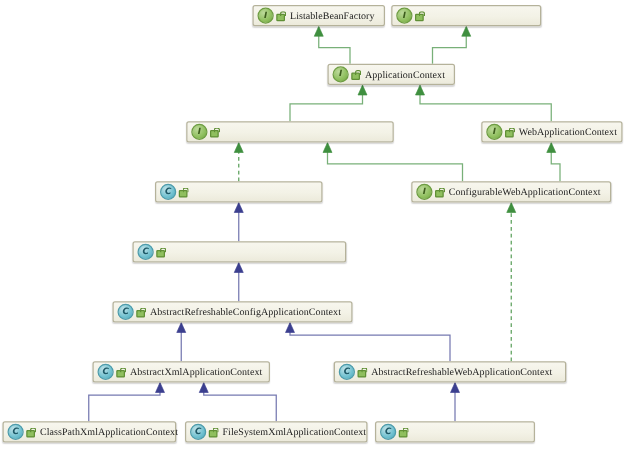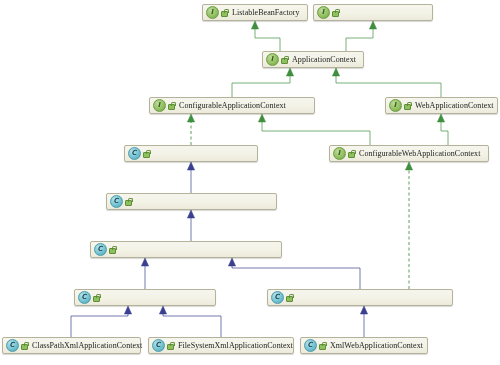--- a/index.html
+++ b/index.html
@@ -187,21 +187,20 @@
         <span class="type-icon iface">I</span>
         <span class="vis-icon"></span>
       </span>
       <span class="node-label">ApplicationContext</span>
     </div>
     <div class="node" style="left: 149px; top: 97px; width: 166px;">
       <span class="glyphs">
         <span class="type-icon iface">I</span>
         <span class="vis-icon"></span>
       </span>
-      <span class="node-label">ConfigurableApplicationContext</span>
     </div>
     <div class="node" style="left: 385px; top: 97px; width: 113px;">
       <span class="glyphs">
         <span class="type-icon iface">I</span>
         <span class="vis-icon"></span>
       </span>
       <span class="node-label">WebApplicationContext</span>
     </div>
     <div class="node" style="left: 124px; top: 145px; width: 134px;">
       <span class="glyphs">
@@ -220,47 +219,49 @@
       <span class="glyphs">
         <span class="type-icon cls">C</span>
         <span class="vis-icon"></span>
       </span>
     </div>
     <div class="node" style="left: 90px; top: 241px; width: 192px;">
       <span class="glyphs">
         <span class="type-icon cls">C</span>
         <span class="vis-icon"></span>
       </span>
+      <span class="node-label">AbstractRefreshableConfigApplicationContext</span>
     </div>
     <div class="node" style="left: 74px; top: 289px; width: 142px;">
       <span class="glyphs">
         <span class="type-icon cls">C</span>
         <span class="vis-icon"></span>
       </span>
+      <span class="node-label">AbstractXmlApplicationContext</span>
     </div>
     <div class="node" style="left: 267px; top: 289px; width: 186px;">
       <span class="glyphs">
         <span class="type-icon cls">C</span>
         <span class="vis-icon"></span>
       </span>
+      <span class="node-label">AbstractRefreshableWebApplicationContext</span>
     </div>
     <div class="node" style="left: 2px; top: 337px; width: 139px;">
       <span class="glyphs">
         <span class="type-icon cls">C</span>
         <span class="vis-icon"></span>
       </span>
       <span class="node-label">ClassPathXmlApplicationContext</span>
     </div>
     <div class="node" style="left: 148px; top: 337px; width: 146px;">
       <span class="glyphs">
         <span class="type-icon cls">C</span>
         <span class="vis-icon"></span>
       </span>
       <span class="node-label">FileSystemXmlApplicationContext</span>
     </div>
     <div class="node" style="left: 300px; top: 337px; width: 128px;">
       <span class="glyphs">
         <span class="type-icon cls">C</span>
         <span class="vis-icon"></span>
       </span>
-      <span class="node-label">XmlWebApplicationContext</span>
     </div>
   </div>
 
 </body></html>

